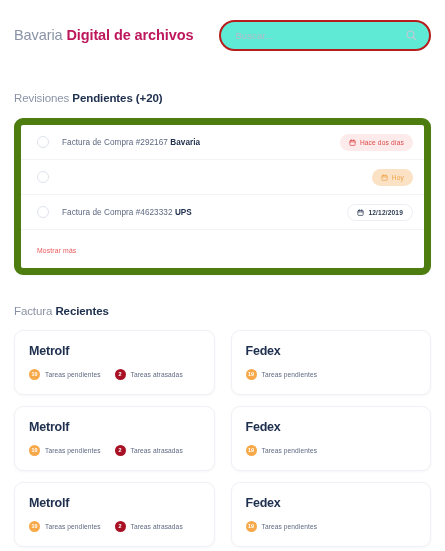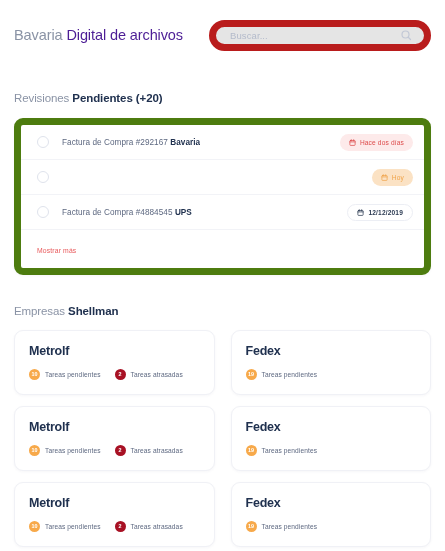--- a/index.html
+++ b/index.html
@@ -33,32 +33,32 @@
     height: 56px;
   }
 
   .app-title {
     font-size: 14.5px;
     color: #8a93a5;
     letter-spacing: -0.1px;
     white-space: nowrap;
   }
   .app-title .strong {
-    font-weight: normal;
-    color: #4c1d95;
+    font-weight: bold;
+    color: #be185d;
   }
 
   .search-wrap {
     margin-left: 26px;
     flex: 1;
     max-width: 236px;
     height: 31px;
-    border: 7px solid #b91c1c;
+    border: 2px solid #b91c1c;
     border-radius: 16px;
-    background: #e5e5e5;
+    background: #5eead4;
     display: flex;
     align-items: center;
     padding: 0 12px 0 14px;
     position: relative;
   }
 
   .search-input {
     flex: 1;
     border: 0;
     outline: 0;
@@ -280,40 +280,40 @@
           <line x1="8" y1="2.5" x2="8" y2="6.5"></line>
           <line x1="16" y1="2.5" x2="16" y2="6.5"></line>
         </svg>
         <span>Hoy</span>
       </div>
     </div>
 
     <div class="rev-row">
       <div class="rev-check"></div>
       <div class="rev-label">
-        <span>Factura de Compra #4884545 </span><span class="strong">UPS</span>
+        <span>Factura de Compra #4623332 </span><span class="strong">UPS</span>
       </div>
       <div class="rev-badge badge-plain">
         <svg viewBox="0 0 24 24" fill="none" stroke="currentColor" stroke-width="2.5" stroke-linecap="round" stroke-linejoin="round">
           <rect x="3" y="5" width="18" height="17" rx="2.5"></rect>
           <line x1="3" y1="10" x2="21" y2="10"></line>
           <line x1="8" y1="2.5" x2="8" y2="6.5"></line>
           <line x1="16" y1="2.5" x2="16" y2="6.5"></line>
         </svg>
         <span>12/12/2019</span>
       </div>
     </div>
 
     <div class="rev-footer">
       <button class="show-more">Mostrar más</button>
     </div>
   </div>
 
   <div class="section-head" id="empresas-heading">
-    <span>Empresas </span><span class="strong">Shellman</span>
+    <span>Factura </span><span class="strong">Recientes</span>
   </div>
 
   <div class="company-grid">
 
     <div class="company-card">
       <div class="company-name">Metrolf</div>
       <div class="company-stats">
         <div class="stat">
           <span class="stat-count count-pending">10</span>
           <span class="stat-label">Tareas pendientes</span>

